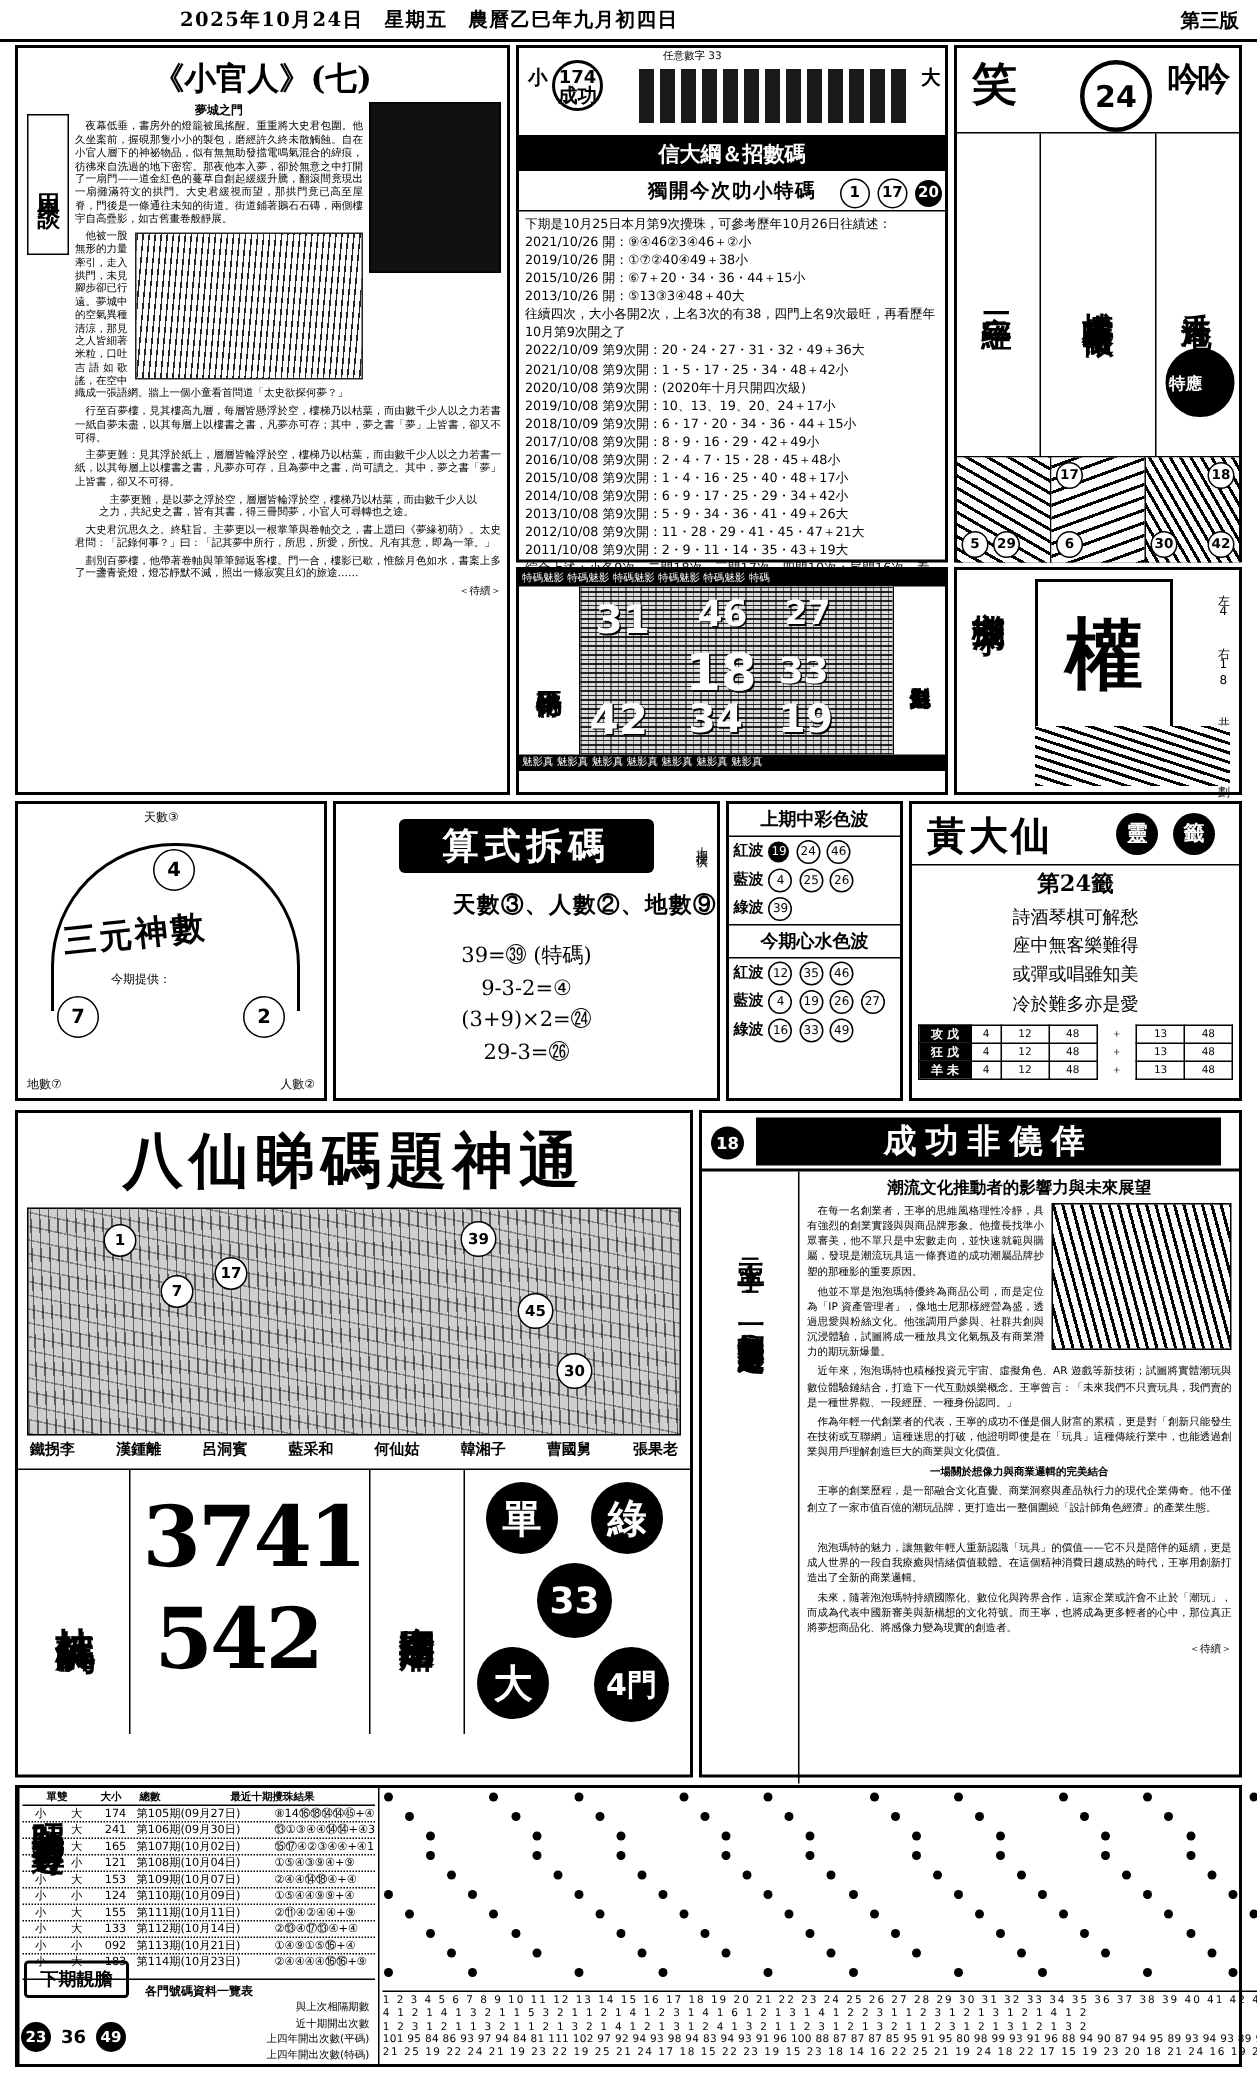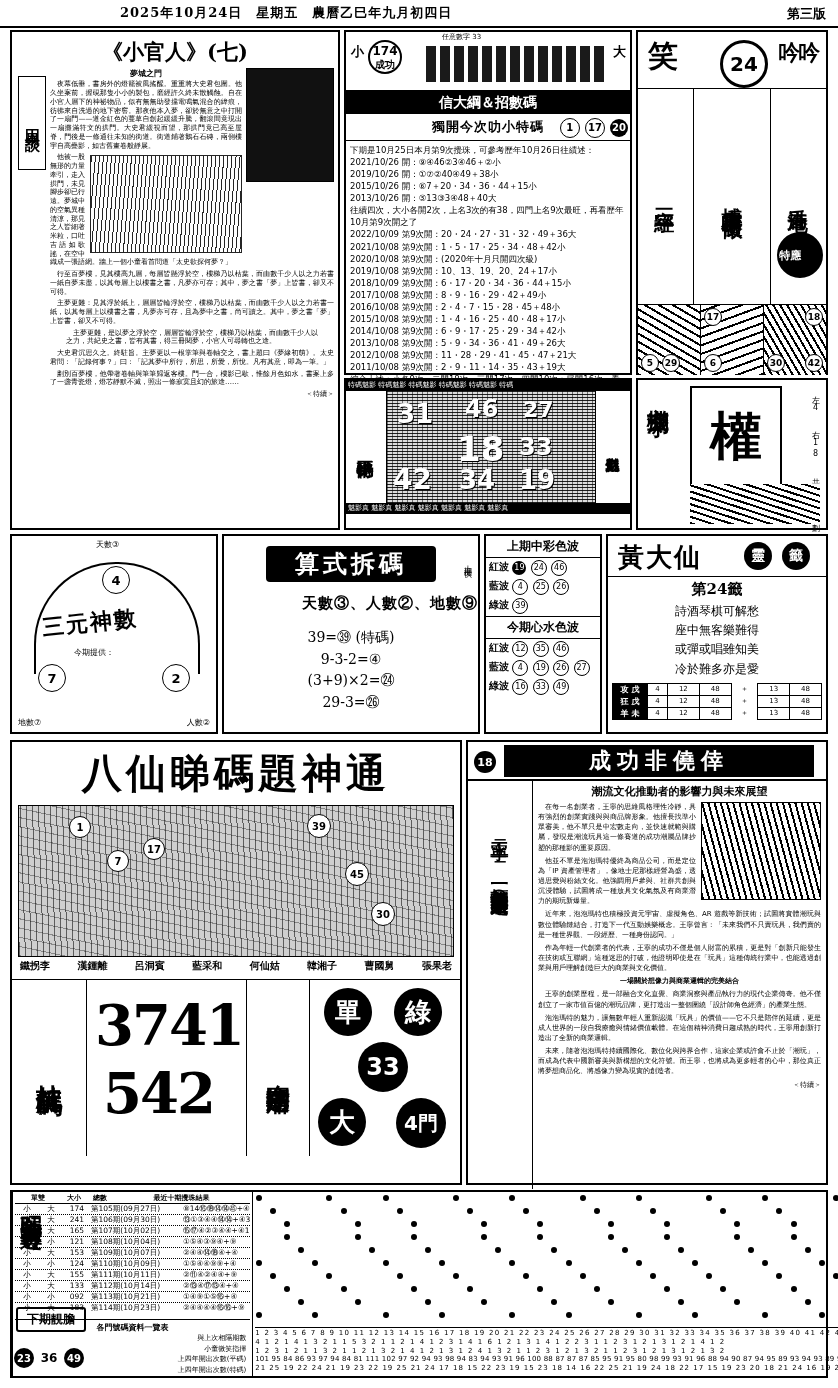--- a/index.html
+++ b/index.html
@@ -105,21 +105,21 @@
     </div>
   </div>
 
   <div class="box" id="numbox">
     <div class="ttl">
       <div class="ser bold" style="position:absolute;left:2px;top:2px;font-size:13px;writing-mode:vertical-rl;text-orientation:upright;">小</div>
       <div class="ser bold" style="position:absolute;right:2px;top:2px;font-size:13px;writing-mode:vertical-rl;text-orientation:upright;">大</div>
       <div class="tiny ctr" style="position:absolute;left:96px;top:1px;">任意數字 33</div>
       <div style="position:absolute;left:22px;top:8px;width:34px;height:34px;border:2px solid #000;border-radius:50%;text-align:center;font-size:12px;font-weight:bold;line-height:13px;padding-top:3px;box-sizing:border-box;">
         <span>174</span><br>
-        <span style="font-size:10px">成功</span>
+        <span style="font-size:13px">成功</span>
       </div>
 
       <div style="position:absolute;left:80px;top:14px;width:180px;height:36px;background:repeating-linear-gradient(90deg,#000 0 10px,#fff 10px 14px);opacity:.9;"></div>
     </div>
     <div class="band">信大綱＆招數碼</div>
     <div style="position:relative;height:26px;border-bottom:1px solid #000;">
       <div class="bold ctr" style="font-size:13px;padding-top:4px;letter-spacing:1px;">獨開今次叻小特碼</div>
       <div style="position:absolute;right:2px;top:2px;">
         <span class="ocirc" style="width:18px;height:18px;font-size:10px;">1</span>
         <span class="ocirc" style="width:18px;height:18px;font-size:10px;">17</span>
@@ -391,21 +391,21 @@
       </div>
       <div style="flex:1;padding:3px 5px;">
         <div class="ser bold ctr" style="font-size:11px;margin-bottom:3px;">潮流文化推動者的影響力與未來展望</div>
         <div style="float:right;width:118px;height:96px;border:1px solid #000;margin:0 0 3px 5px;background:repeating-linear-gradient(75deg,#000 0 2px,#fff 2px 6px),repeating-linear-gradient(5deg,#000 0 1px,#fff 1px 5px);"></div>
         <div class="tiny" style="text-align:justify;line-height:1.45;">
           <p style="margin:0 0 3px;text-indent:1em;">在每一名創業者，王寧的思維風格理性冷靜，具有強烈的創業實踐與與商品牌形象。他擅長找準小眾審美，他不單只是中宏數走向，並快速就範與購屬，發現是潮流玩具這一條賽道的成功潮屬品牌抄塑的那種影的重要原因。</p>
           <p style="margin:0 0 3px;text-indent:1em;">他並不單是泡泡瑪特優終為商品公司，而是定位為「IP 資產管理者」，像地士尼那樣經營為盛，透過思愛與粉絲文化。他強調用戶參與、社群共創與沉浸體驗，試圖將成一種放具文化氣氛及有商業潛力的期玩新爆量。</p>
           <p style="margin:0 0 3px;text-indent:1em;">近年來，泡泡瑪特也積極投資元宇宙、虛擬角色、AR 遊戲等新技術；試圖將實體潮玩與數位體驗鏈結合，打造下一代互動娛樂概念。王寧曾言：「未來我們不只賣玩具，我們賣的是一種世界觀、一段經歷、一種身份認同。」</p>
           <p style="margin:0 0 3px;text-indent:1em;">作為年輕一代創業者的代表，王寧的成功不僅是個人財富的累積，更是對「創新只能發生在技術或互聯網」這種迷思的打破，他證明即使是在「玩具」這種傳統行業中，也能透過創業與用戶理解創造巨大的商業與文化價值。</p>
           <p style="margin:3px 0;text-align:center;font-weight:bold;">一場關於想像力與商業邏輯的完美結合</p>
-          <p style="margin:0 0 3px;text-indent:1em;">王寧的創業歷程，是一部融合文化直覺、商業洞察與產品執行力的現代企業傳奇。他不僅創立了一家市值百億的潮玩品牌，更打造出一整個圍繞「設計師角色經濟」的產業生態。</p>
+          <p style="margin:0 0 17px;text-indent:1em;">王寧的創業歷程，是一部融合文化直覺、商業洞察與產品執行力的現代企業傳奇。他不僅創立了一家市值百億的潮玩品牌，更打造出一整個圍繞「設計師角色經濟」的產業生態。</p>
           <p style="margin:0 0 3px;text-indent:1em;">泡泡瑪特的魅力，讓無數年輕人重新認識「玩具」的價值——它不只是陪伴的延續，更是成人世界的一段自我療癒與情緒價值載體。在這個精神消費日趨成熟的時代，王寧用創新打造出了全新的商業邏輯。</p>
           <p style="margin:0 0 3px;text-indent:1em;">未來，隨著泡泡瑪特持續國際化、數位化與跨界合作，這家企業或許會不止於「潮玩」，而成為代表中國新審美與新構想的文化符號。而王寧，也將成為更多輕者的心中，那位真正將夢想商品化、將感像力變為現實的創造者。</p>
           <p style="margin:0;text-align:right;">＜待續＞</p>
         </div>
       </div>
     </div>
   </div>
 
   <div class="box" id="bottom">
     <div style="display:flex;height:100%;">
@@ -496,21 +496,21 @@
             <span style="width:24px;text-align:center;">大</span>
             <span style="width:28px;text-align:center;">183</span>
             <span style="width:92px;">第114期(10月23日)</span>
             <span style="flex:1;">②④④④④⑯⑯+⑨</span>
           </div>
         </div>
         <div style="margin-top:6px;border-top:1px solid #000;padding-top:2px;">
           <div class="bold ctr" style="font-size:8px;">各門號碼資料一覽表</div>
           <div class="tiny" style="text-align:right;line-height:1.5;padding-right:4px;">
             <div>與上次相隔期數</div>
-            <div>小童微笑指揮</div>
+            <div>近十期開出次數</div>
             <div>上四年開出次數(平碼)</div>
             <div>上四年開出次數(特碼)</div>
           </div>
         </div>
       </div>
 
       <div style="flex:1;padding:1px 2px;position:relative;">
         <div id="dotmatrix" style="height:134px;position:relative;">
             <span style="position:absolute;left:1px;top:2px;width:6px;height:6px;background:#000;border-radius:50%;"></span>
             <span style="position:absolute;left:71.3061224489796px;top:2px;width:6px;height:6px;background:#000;border-radius:50%;"></span>

